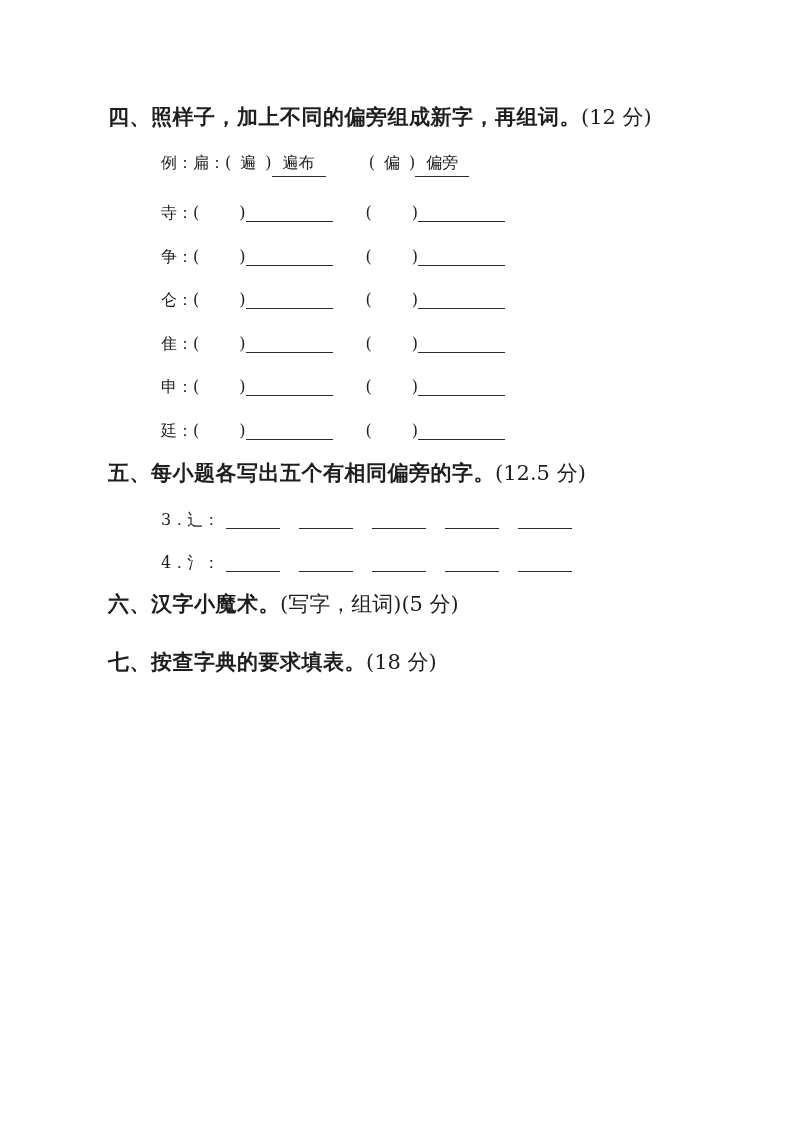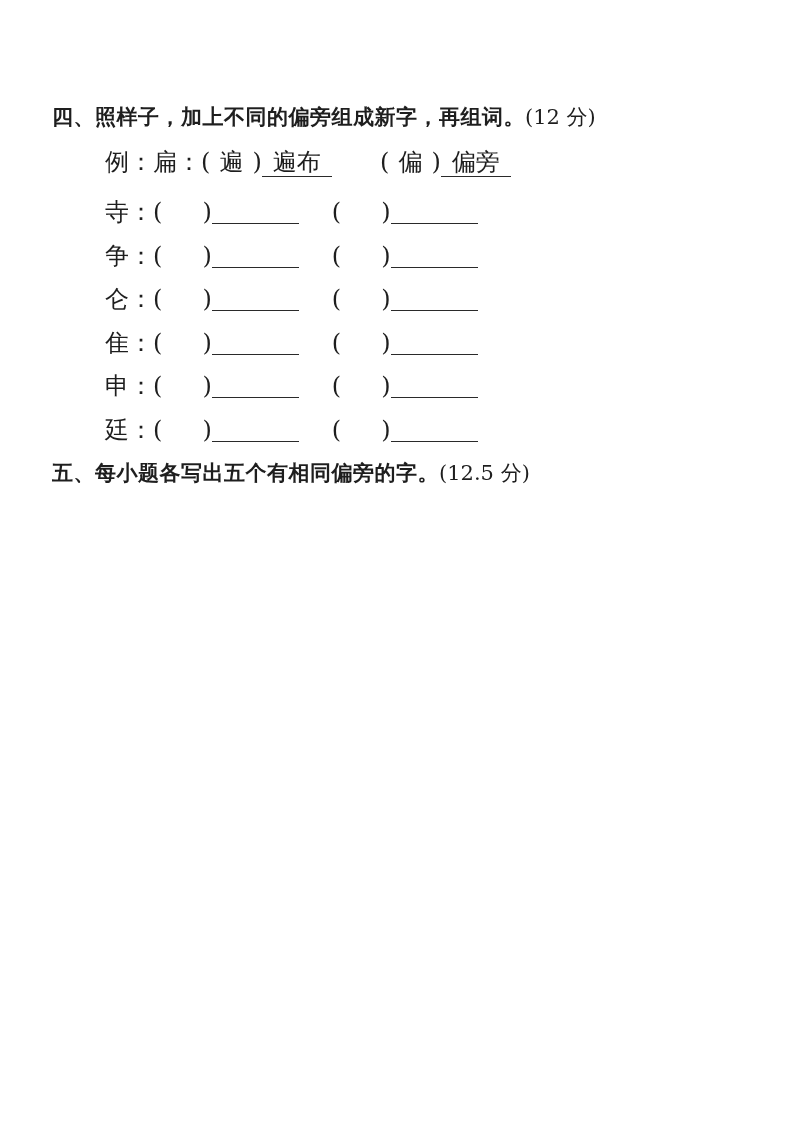--- a/index.html
+++ b/index.html
@@ -3,37 +3,37 @@
 <meta charset="utf-8">
 <style>
   * { margin:0; padding:0; box-sizing:border-box; }
   html,body { background:#ffffff; }
   body {
     width:793px; height:1122px;
     font-family:"DejaVu Serif","Liberation Serif",serif;
     color:#1e1e1e;
     overflow:hidden;
   }
-  .page { position:relative; width:793px; height:1122px; padding:104px 40px 0 52px; }
+  .page { position:relative; width:793px; height:1122px; padding:104px 40px 0 108px; }
 
   
   .sec-heading {
     font-family:"DejaVu Sans","Liberation Sans",sans-serif;
     font-weight:600;
     font-size:21px; line-height:26px;
     letter-spacing:0.5px;
     white-space:nowrap;
   }
   .score {
     font-family:"DejaVu Serif","Liberation Serif",serif;
     font-weight:400; letter-spacing:0;
   }
 
   .indent { margin-left:53px; }
-  .row { font-size:24px; line-height:27px; white-space:nowrap; }
+  .row { font-size:16px; line-height:27px; white-space:nowrap; }
 
   
   .blank {
     display:inline-block;
     border-bottom:1.6px solid #2a2a2a;
     height:14px; vertical-align:-4px;
   }
   .blank-text {
     display:inline-block;
     border-bottom:1.6px solid #2a2a2a;
@@ -97,18 +97,26 @@
   <div class="row indent s4-row">
     <span>申</span><span>：</span><span>(</span><span class="pspace"></span><span>)</span><span class="blank s4-blank"></span><span class="s4-gap"></span><span>(</span><span class="pspace"></span><span>)</span><span class="blank s4-blank"></span>
   </div>
   <div class="row indent s4-row">
     <span>廷</span><span>：</span><span>(</span><span class="pspace"></span><span>)</span><span class="blank s4-blank"></span><span class="s4-gap"></span><span>(</span><span class="pspace"></span><span>)</span><span class="blank s4-blank"></span>
   </div>
 
   <div class="sec-heading sec5-top"><span>五、每小题各写出五个有相同偏旁的字。</span><span class="score">(12.5 分)</span></div>
   <div class="gap-after-h5"></div>
 
+  <div class="row indent s5-row">
+    <span>3．</span><span>辶</span><span class="s5-colon">：</span><span class="blank s5-blank"></span><span class="blank s5-blank"></span><span class="blank s5-blank"></span><span class="blank s5-blank"></span><span class="blank s5-blank"></span>
+  </div>
+  <div class="row indent s5-row">
+    <span>4．</span><span>氵</span><span class="s5-colon">：</span><span class="blank s5-blank"></span><span class="blank s5-blank"></span><span class="blank s5-blank"></span><span class="blank s5-blank"></span><span class="blank s5-blank"></span>
+  </div>
 
+  <div class="sec-heading sec6-top"><span>六、汉字小魔术。</span><span class="score">(写字，组词)(5 分)</span></div>
   <div class="gap-after-h6"></div>
 
 
+  <div class="sec-heading sec7-top"><span>七、按查字典的要求填表。</span><span class="score">(18 分)</span></div>
 
 </div>
 
 </body></html>

